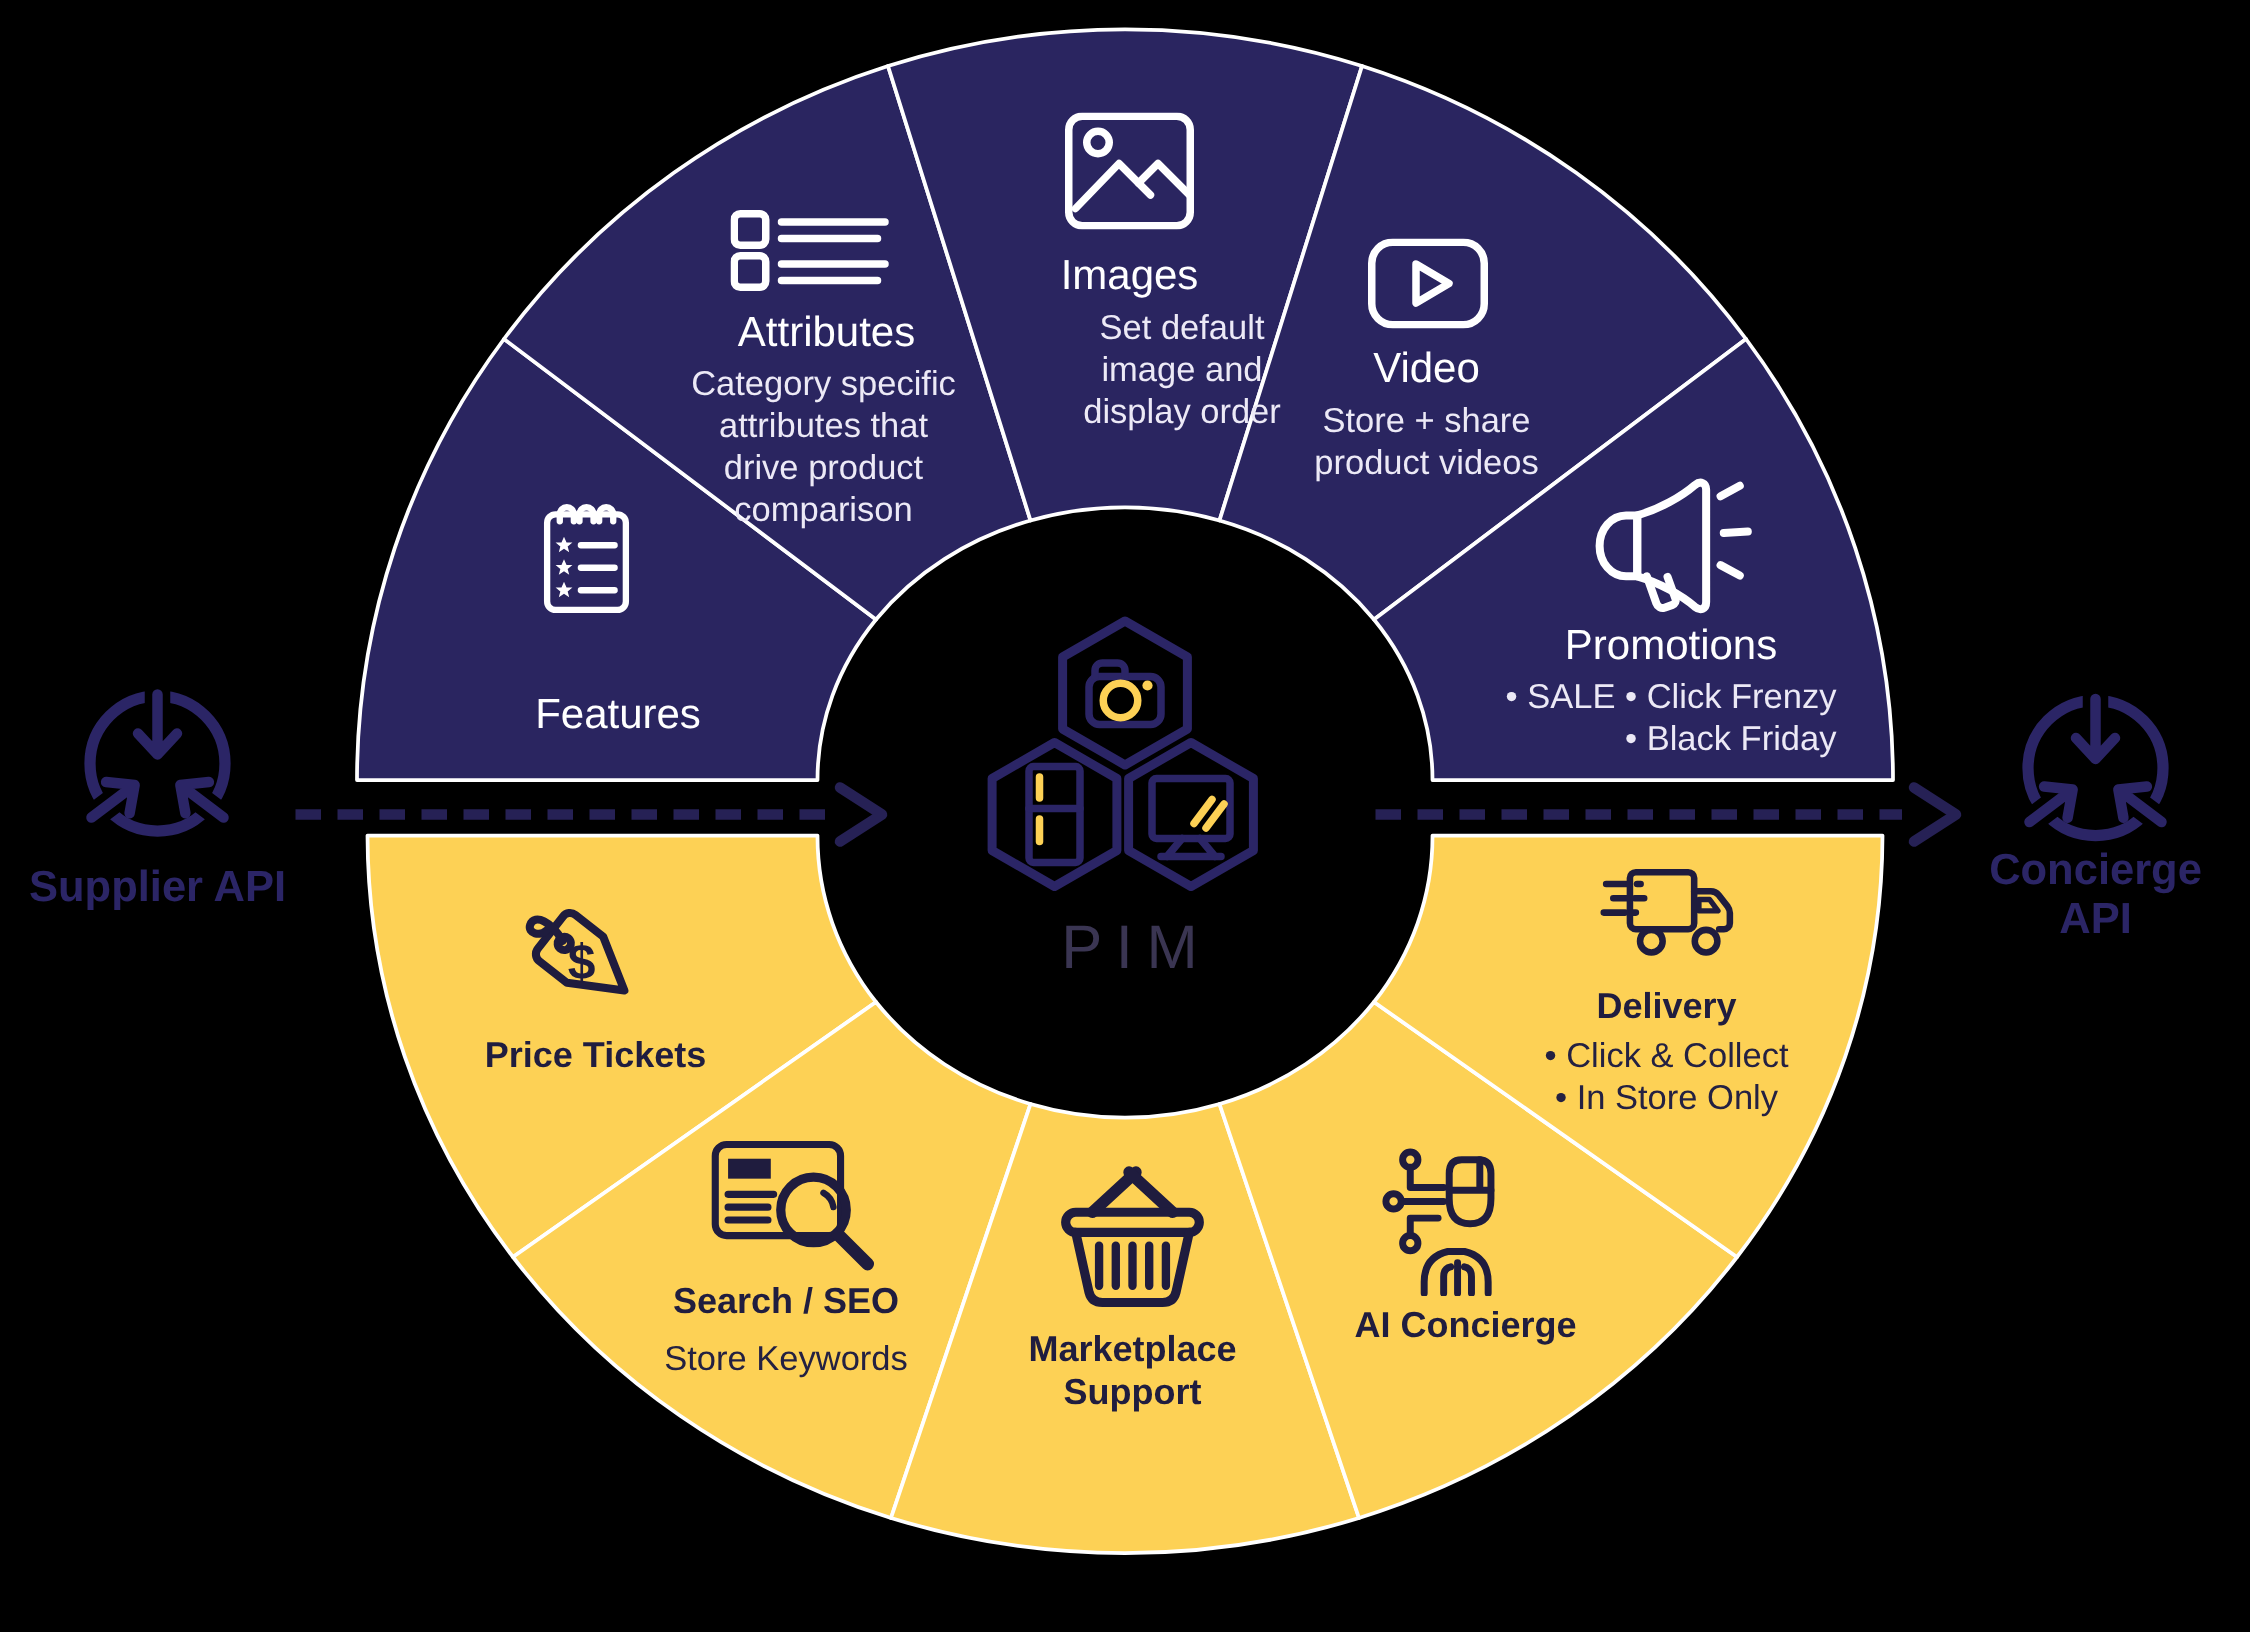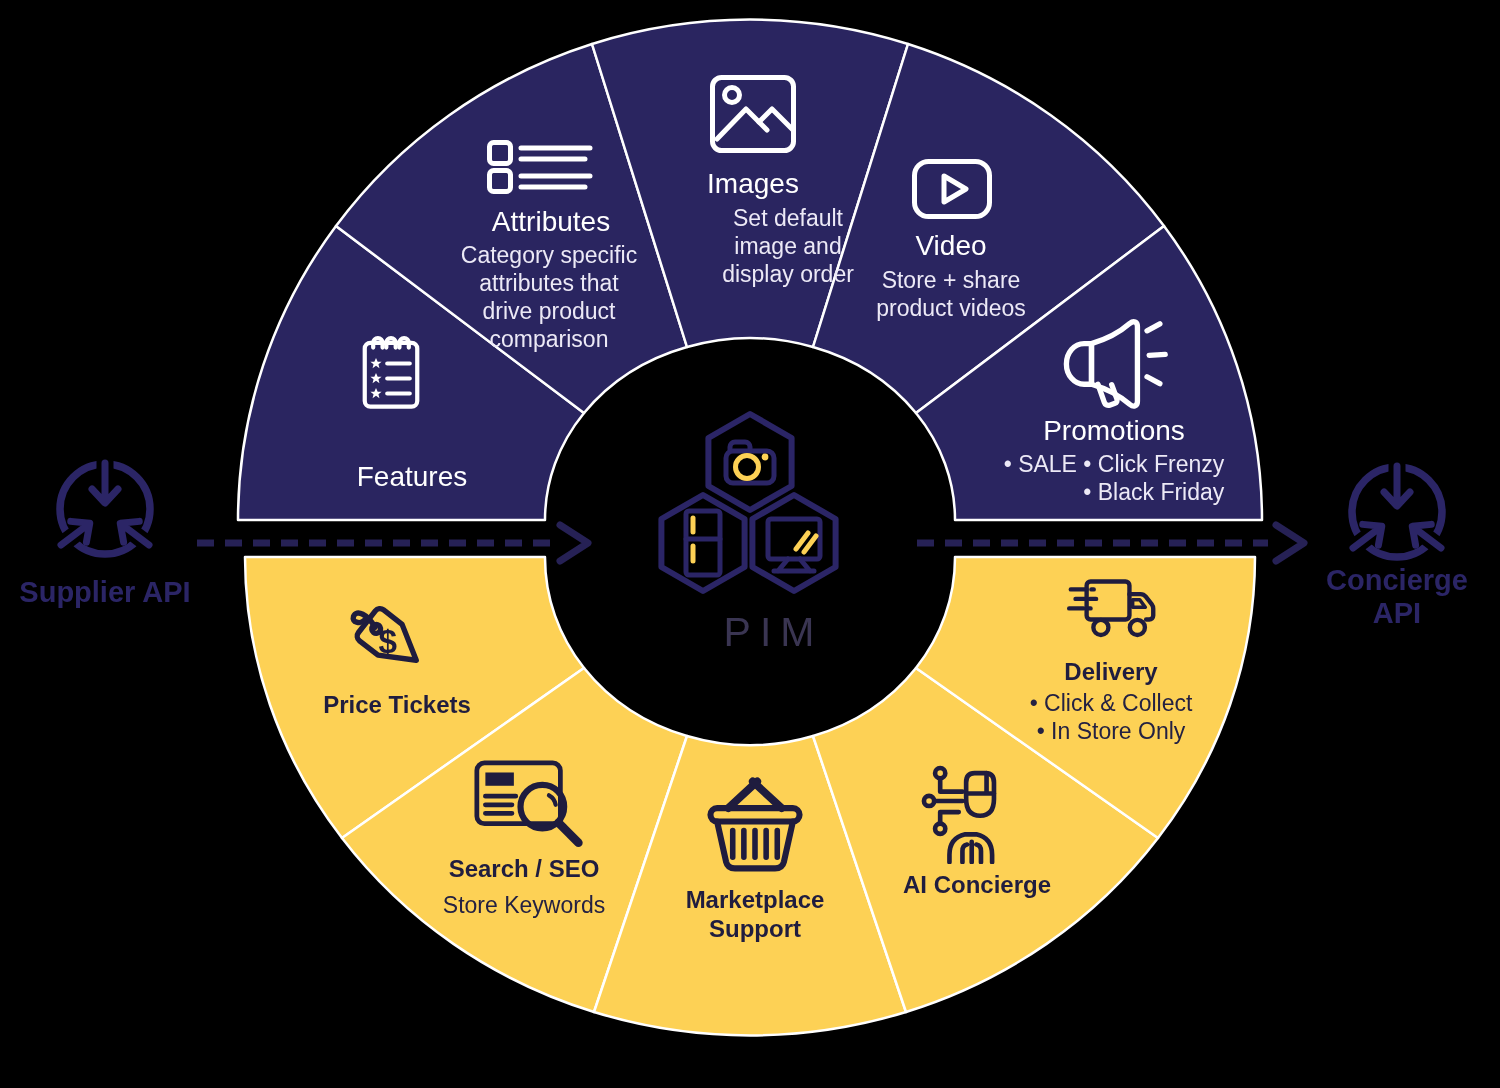--- a/index.html
+++ b/index.html
@@ -67,21 +67,21 @@
       <line x1="43" y1="113" x2="43" y2="127" stroke="#fdd155" stroke-width="5"></line>
       <line x1="43" y1="141" x2="43" y2="156" stroke="#fdd155" stroke-width="5"></line>
     </g>
     <g>
       <rect x="118" y="114" width="52" height="40" rx="3" stroke="#2b2566" stroke-width="5"></rect>
       <path d="M138 154 L128 166 M150 154 L160 166 M124 166 H164" stroke="#2b2566" stroke-width="5"></path>
       <line x1="146" y1="144" x2="158" y2="128" stroke="#fdd155" stroke-width="5"></line>
       <line x1="154" y1="147" x2="166" y2="131" stroke="#fdd155" stroke-width="5"></line>
     </g>
   </svg>
-  <div class="abs pim-label" style="left:769px;top:632px;">PIM</div>
+  <div class="abs pim-label" style="left:753px;top:632px;">PIM</div>
 
   <svg class="icon" style="left:53px;top:457px;" width="104" height="104" viewBox="0 0 104 104" fill="none" stroke-linecap="round" stroke-linejoin="round">
     <circle cx="52" cy="52" r="45" stroke="#2b2566" stroke-width="7.5"></circle>
     <g stroke="#000000" stroke-width="17">
       <g transform="translate(52,6) rotate(90)">
           <path d="M-5 0 H14"></path>
         </g>
       <g transform="translate(8,88) rotate(-37)">
           <path d="M4 0 H22"></path>
         </g>

